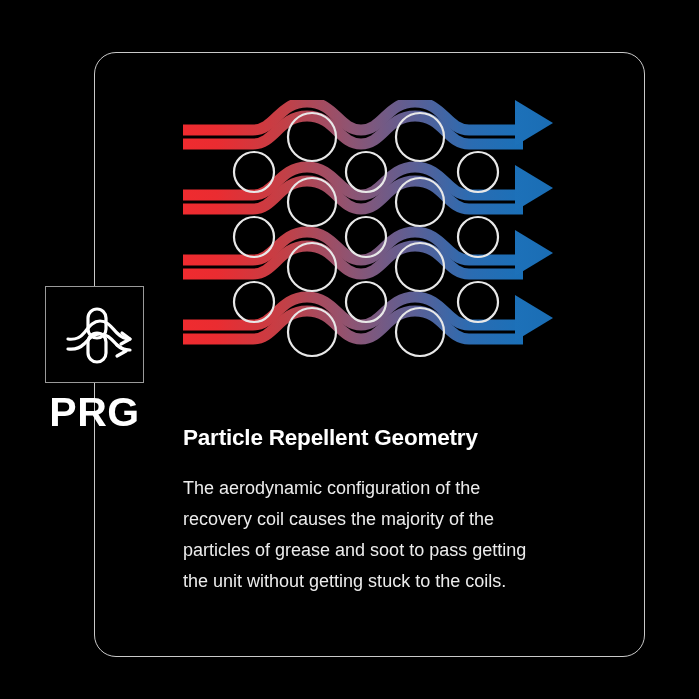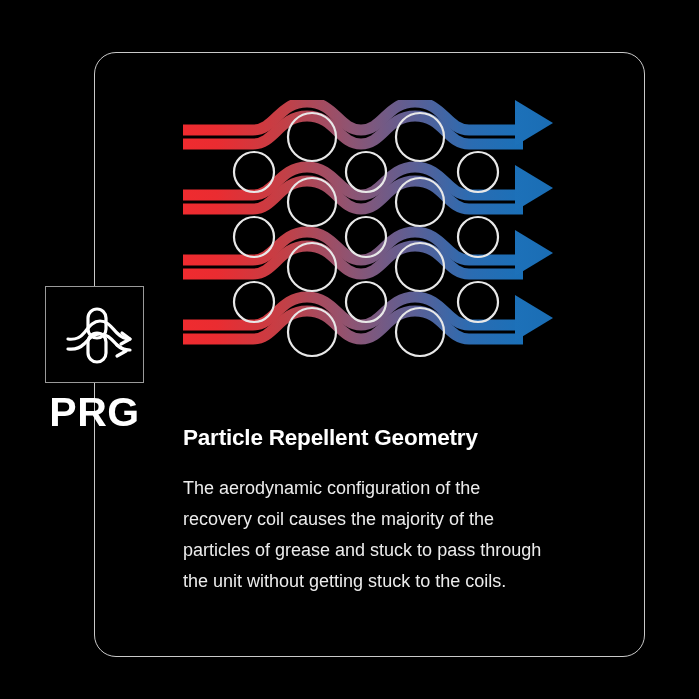--- a/index.html
+++ b/index.html
@@ -200,16 +200,16 @@
 
           <path d="M71,58 l9,6 l-9,5"></path>
         </g>
       </svg>
     </div>
     <div id="badge-code">PRG</div>
   </div>
 
   <div id="text-block">
     <h2 id="feature-title">Particle Repellent Geometry</h2>
-    <p id="feature-body">The aerodynamic configuration of the recovery coil causes the majority of the particles of grease and stuck to pass through the unit without getting stuck to the coils.</p>
+    <p id="feature-body">The aerodynamic configuration of the recovery coil causes the majority of the particles of grease and soot to pass getting the unit without getting stuck to the coils.</p>
   </div>
 
 </div>
 
 </body></html>

